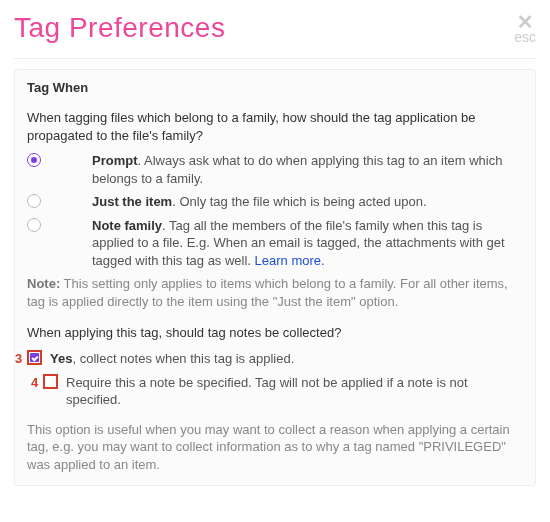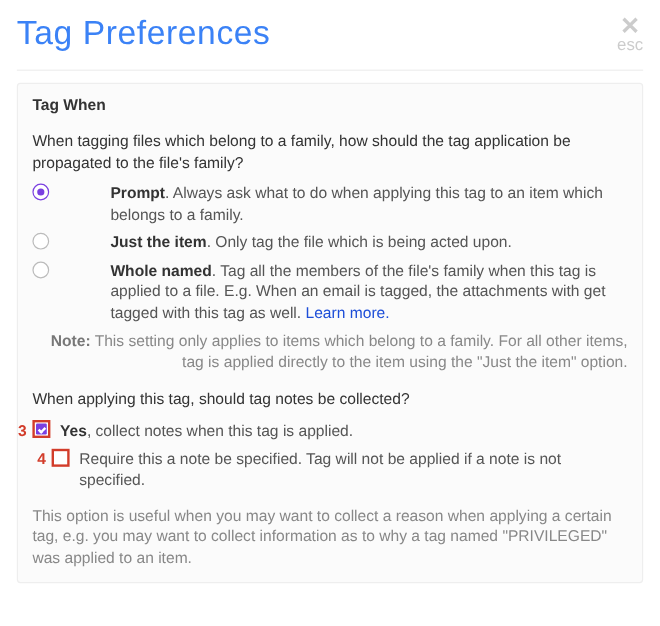--- a/index.html
+++ b/index.html
@@ -11,21 +11,21 @@
     font-size: 13px;
     color: #555;
     background: #fff;
     position: relative;
   }
   .dialog { padding: 12px 14px 14px 14px; }
   .dlg-header { display: flex; align-items: flex-start; }
   .dlg-title {
     font-size: 28px;
     font-weight: 300;
-    color: #3b82f6;
+    color: #ec4899;
     margin: 0 0 8px 0;
     flex: 1;
     letter-spacing: .5px;
   }
   .close-area { text-align: center; color: #ccc; cursor: pointer; line-height: 1; }
   .close-area .x-icon { font-size: 20px; font-weight: bold; }
   .close-area .esc { font-size: 14px; display: block; margin-top: -2px; color: #ccc; }
   .divider { border: 0; border-top: 1px solid #eeeeee; margin: 6px 0 10px 0; }
   .panel {
     background: #fbfbfb;
@@ -52,21 +52,21 @@
     flex: 0 0 14px; margin-top: 1px; margin-right: 8px;
     position: relative;
   }
   .radio.selected { border-color: #7a3fe0; }
   .radio.selected::after {
     content: ""; position: absolute; left: 3px; top: 3px;
     width: 6px; height: 6px; border-radius: 50%; background: #7a3fe0;
   }
   .opt-text b { color: #333; font-weight: 700; }
   .link { color: #1d4ed8; cursor: pointer; }
-  .note-block { color: #888; line-height: 1.35; text-align: right; }
+  .note-block { color: #888; line-height: 1.35; }
   .note-block b { color: #777; }
   .check-row { display: flex; align-items: flex-start; margin: 6px 0; line-height: 1.35; position: relative; }
   .annot {
     position: absolute; left: -12px; top: 0;
     color: #d23c2a; font-weight: 700; font-size: 13px;
   }
   .checkbox {
     width: 15px; height: 15px; flex: 0 0 15px;
     border: 2px solid #d23c2a; background: #fff;
     margin-right: 8px; position: relative;
@@ -109,21 +109,21 @@
         <span class="opt-text"><b>Prompt</b><span>. Always ask what to do when applying this tag to an item which belongs to a family.</span></span>
       </div>
 
       <div class="radio-row">
         <span class="radio"></span>
         <span class="opt-text"><b>Just the item</b><span>. Only tag the file which is being acted upon.</span></span>
       </div>
 
       <div class="radio-row">
         <span class="radio"></span>
-        <span class="opt-text"><b>Whole named</b><span>. Tag all the members of the file's family when this tag is applied to a file. E.g. When an email is tagged, the attachments with get tagged with this tag as well. </span><span class="link">Learn more.</span></span>
+        <span class="opt-text"><b>Note family</b><span>. Tag all the members of the file's family when this tag is applied to a file. E.g. When an email is tagged, the attachments with get tagged with this tag as well. </span><span class="link">Learn more.</span></span>
       </div>
 
       <div class="note-block">
         <b>Note:</b><span> This setting only applies to items which belong to a family. For all other items, tag is applied directly to the item using the "Just the item" option.</span>
       </div>
     </div>
 
     <div class="q-block">
       <div class="question">When applying this tag, should tag notes be collected?</div>
 

